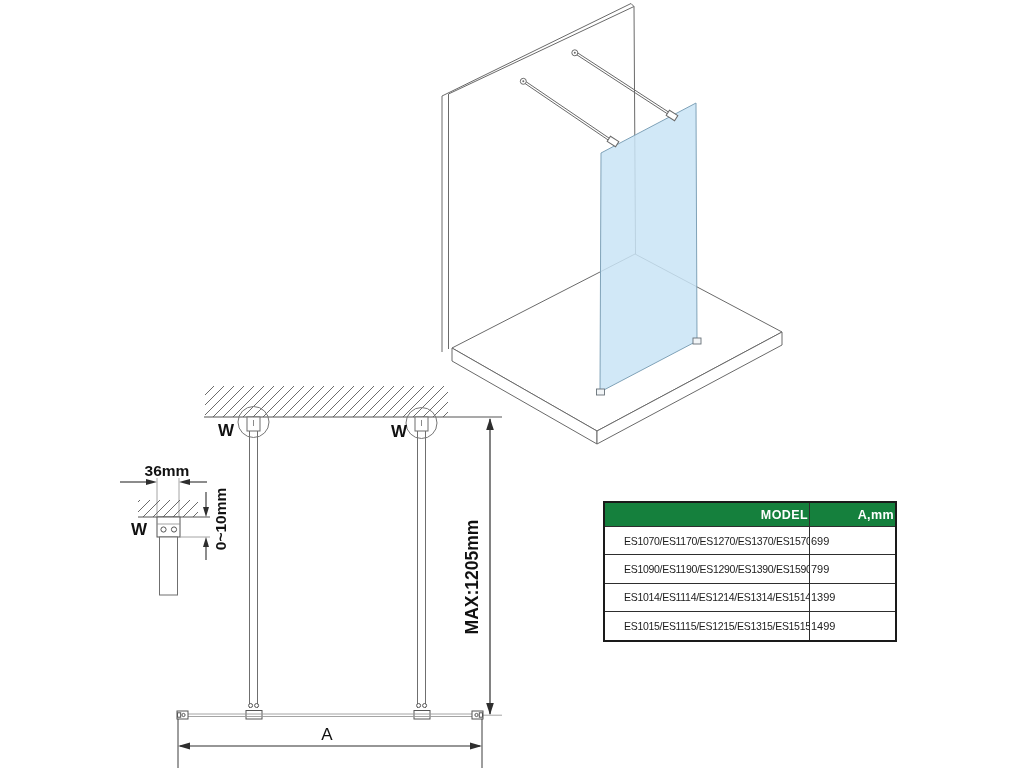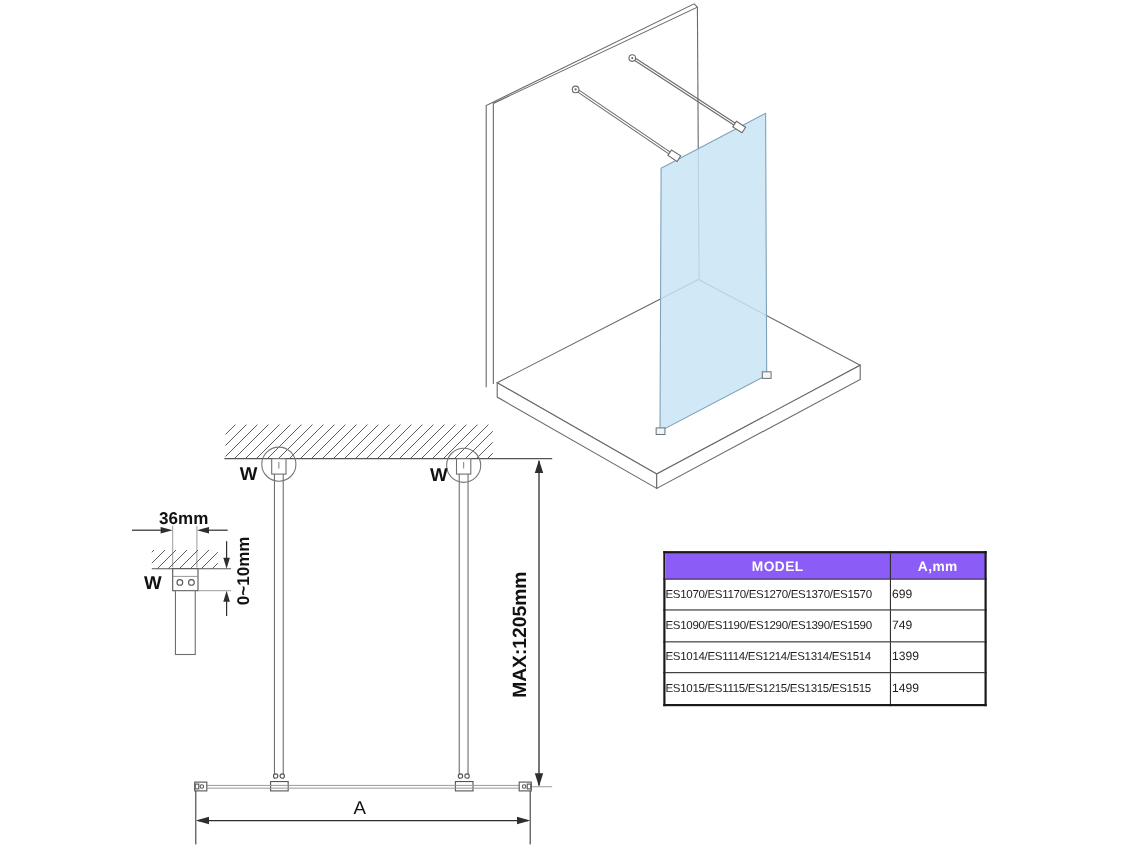--- a/index.html
+++ b/index.html
@@ -10,27 +10,27 @@
   #drawing { position: absolute; left: 0; top: 0; }
   svg text { fill: #111111; font-family: "Liberation Sans", sans-serif; }
 
   .spec-table {
     position: absolute; left: 603px; top: 501px; width: 289px;
     border-collapse: collapse; table-layout: fixed;
     border: 2px solid #1a1a1a; background: #ffffff;
   }
   .spec-table th, .spec-table td { border: 1px solid #2e2e2e; overflow: hidden; }
   .spec-table thead th {
-    background: #8b5cf6; color: #ffffff; font-weight: bold;
-    font-size: 12.5px; height: 21px; letter-spacing: 0.4px; text-align: center;
+    background: #15803d; color: #ffffff; font-weight: bold;
+    font-size: 12.5px; height: 21px; letter-spacing: 0.4px; text-align: right;
   }
   .th-model { width: 202px; }
   .th-amm  { width: 83px; }
   .spec-table td { height: 25.4px; color: #1c1c1c; }
-  .td-model { font-size: 10.5px; letter-spacing: -0.3px; padding: 0 0 0 0; white-space: nowrap; }
+  .td-model { font-size: 10.5px; letter-spacing: -0.3px; padding: 0 0 0 19px; white-space: nowrap; }
   .td-amm  { font-size: 11px; text-align: left; }
 </style>
 </head>
 <body>
 
 <div id="stage">
 
   <svg id="drawing" width="1024" height="768" viewBox="0 0 1024 768">
     <defs>
       <pattern id="hatch" patternUnits="userSpaceOnUse" width="10" height="10">
@@ -183,21 +183,21 @@
         <th class="th-amm">A,mm</th>
       </tr>
     </thead>
     <tbody>
       <tr>
         <td class="td-model">ES1070/ES1170/ES1270/ES1370/ES1570</td>
         <td class="td-amm">699</td>
       </tr>
       <tr>
         <td class="td-model">ES1090/ES1190/ES1290/ES1390/ES1590</td>
-        <td class="td-amm">749</td>
+        <td class="td-amm">799</td>
       </tr>
       <tr>
         <td class="td-model">ES1014/ES1114/ES1214/ES1314/ES1514</td>
         <td class="td-amm">1399</td>
       </tr>
       <tr>
         <td class="td-model">ES1015/ES1115/ES1215/ES1315/ES1515</td>
         <td class="td-amm">1499</td>
       </tr>
     </tbody>

